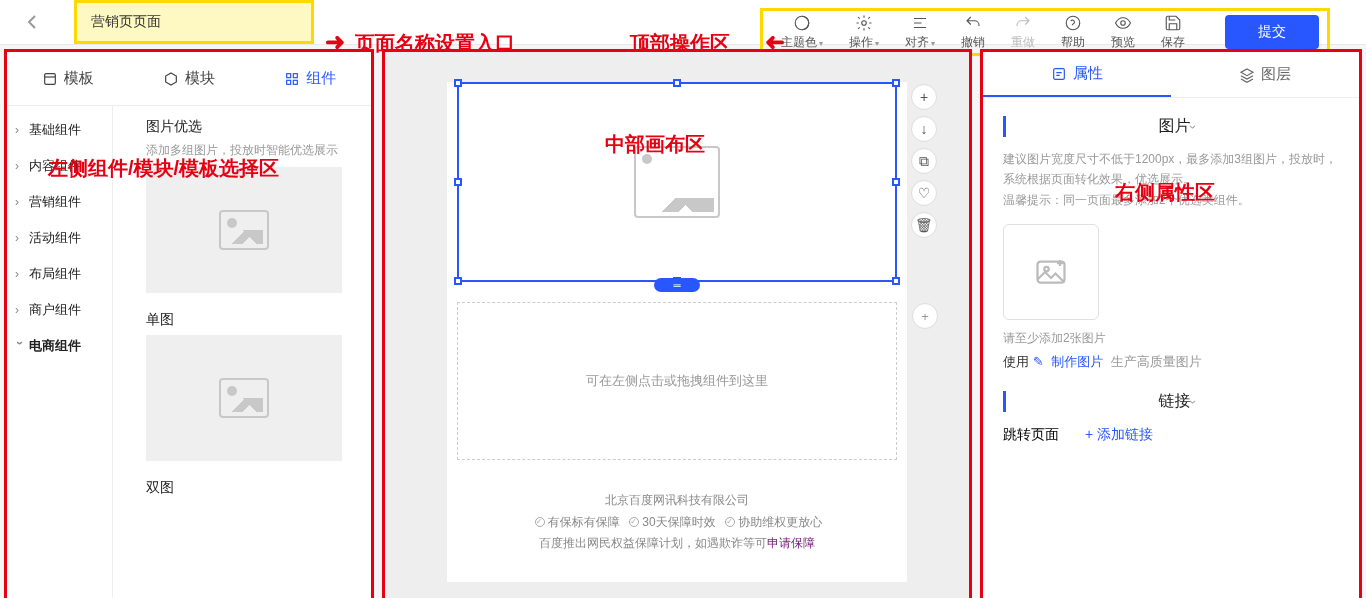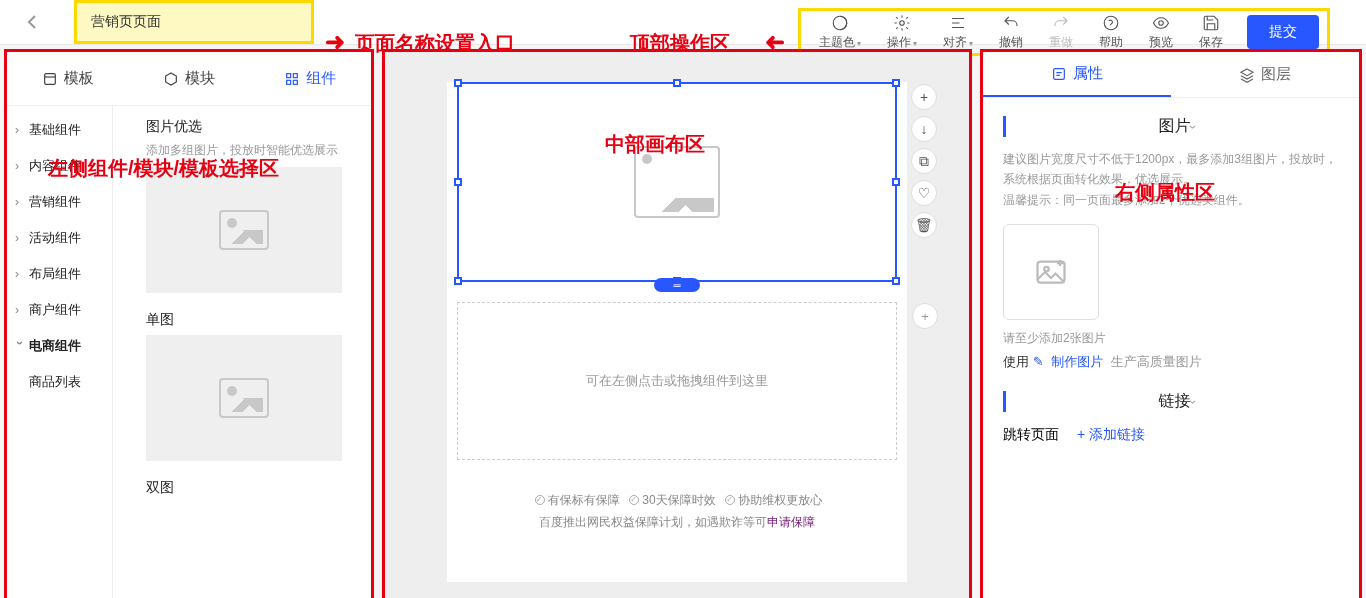--- a/index.html
+++ b/index.html
@@ -10,21 +10,21 @@
     .title-in { margin-left:30px; width:240px; height:44px; border:3px solid #ffd800; background:#fef9c3; display:flex; align-items:center; padding:0 14px; font-size:14px; color:#333; }
     .anno { position:absolute; font-weight:bold; font-size:20px; color:#e60012; pointer-events:none; }
     .anno.a1 { left:355px; top:30px; } .anno.a2 { left:630px; top:30px; }
     .arr { position:absolute; font-size:24px; color:#e60012; font-weight:bold; }
     .arr.r1 { left:325px; top:28px; } .arr.l1 { left:765px; top:28px; transform:scaleX(-1); }
     .toolbar { position:absolute; right:36px; top:8px; height:48px; border:3px solid #ffd800; display:flex; align-items:center; padding:0 8px; gap:6px; }
     .tbtn { display:flex; flex-direction:column; align-items:center; gap:2px; padding:2px 10px; cursor:pointer; font-size:12px; color:#555; }
     .tbtn.disabled { color:#bbb; }
     .tbtn svg { width:18px; height:18px; }
     .tbtn .caret { font-size:8px; color:#999; margin-left:2px; }
-    .submit { background:#2857ff; color:#fff; padding:8px 22px; border-radius:4px; font-size:14px; cursor:pointer; margin-left:8px; }
+    .submit { background:#2857ff; color:#fff; padding:8px 33px; border-radius:4px; font-size:14px; cursor:pointer; margin-left:24px; }
     .body { flex:1; display:flex; position:relative; }
     .left { width:370px; background:#fff; border:3px solid #e60012; margin:4px; display:flex; flex-direction:column; position:relative; }
     .tabs { display:flex; border-bottom:1px solid #eee; height:54px; }
     .tab { flex:1; display:flex; align-items:center; justify-content:center; gap:6px; cursor:pointer; font-size:15px; color:#444; }
     .tab.active { color:#2857ff; }
     .tab svg { width:16px; height:16px; }
     .left-body { flex:1; display:flex; overflow:hidden; }
     .cats { width:106px; border-right:1px solid #eee; padding-top:6px; }
     .cat { padding:9px 8px; font-size:13px; color:#222; cursor:pointer; display:flex; align-items:center; }
     .cat::before { content:"›"; color:#888; margin-right:4px; font-size:12px; transform:rotate(0); display:inline-block; width:10px; }
@@ -63,21 +63,21 @@
     .rpanel { flex:1; overflow:auto; padding:18px 20px; }
     .sect { margin-bottom:20px; }
     .sect-h { display:flex; align-items:center; justify-content:center; margin-bottom:12px; border-left:3px solid #2857ff; padding-left:8px; }
     .sect-h .t { font-size:16px; color:#222; }
     .sect-h .chev { color:#999; font-size:12px; transform:rotate(90deg); cursor:pointer; }
     .desc { font-size:12px; color:#999; line-height:1.7; margin-bottom:14px; }
     .upload { width:96px; height:96px; border:1px solid #e0e0e0; border-radius:6px; display:flex; align-items:center; justify-content:center; cursor:pointer; margin-bottom:10px; }
     .hint { font-size:12px; color:#999; margin-bottom:6px; }
     .link-row { font-size:13px; color:#333; }
     .link-row .use { color:#333; } .link-row .mk { color:#2857ff; margin:0 4px; } .link-row .gen { color:#999; }
-    .jump { display:flex; gap:18px; align-items:center; font-size:14px; margin-top:14px; }
+    .jump { display:flex; gap:26px; align-items:center; font-size:14px; margin-top:14px; }
     .jump .add { color:#2857ff; cursor:pointer; }
   </style>
 </head>
 <body>
 
 <div class="app">
   <div class="topbar">
     <div class="back">
       <svg viewBox="0 0 24 24" fill="none" stroke="currentColor" stroke-width="2">
           <path d="M15 18l-6-6 6-6"></path>
@@ -178,21 +178,20 @@
       </div>
       <div class="left-body">
         <div class="cats">
           <div class="cat">基础组件</div>
           <div class="cat">内容组件</div>
           <div class="cat">营销组件</div>
           <div class="cat">活动组件</div>
           <div class="cat">布局组件</div>
           <div class="cat">商户组件</div>
           <div class="cat active">电商组件</div>
-          <div class="cat nochev">商品列表</div>
         </div>
         <div class="comps">
           <div class="comp">
             <div class="ct">图片优选</div>
             <div class="cd">添加多组图片，投放时智能优选展示</div>
             <div class="thumb">
                 <div class="ph"></div>
               </div>
           </div>
           <div class="comp">
@@ -227,20 +226,21 @@
             <div class="hbtn">⧉</div>
             <div class="hbtn">♡</div>
             <div class="hbtn">🗑</div>
           </div>
         </div>
         <div class="drop">
           <span>可在左侧点击或拖拽组件到这里</span>
           <div class="addbtn">+</div>
         </div>
         <div class="footer">
+          <div>北京百度网讯科技有限公司</div>
           <div>
             <span class="dot"></span><span>有保标有保障</span>
             &nbsp;<span class="dot"></span><span>30天保障时效</span>
             &nbsp;<span class="dot"></span><span>协助维权更放心</span>
           </div>
           <div><span>百度推出网民权益保障计划，如遇欺诈等可</span><a href="#">申请保障</a></div>
         </div>
       </div>
     </div>
 

